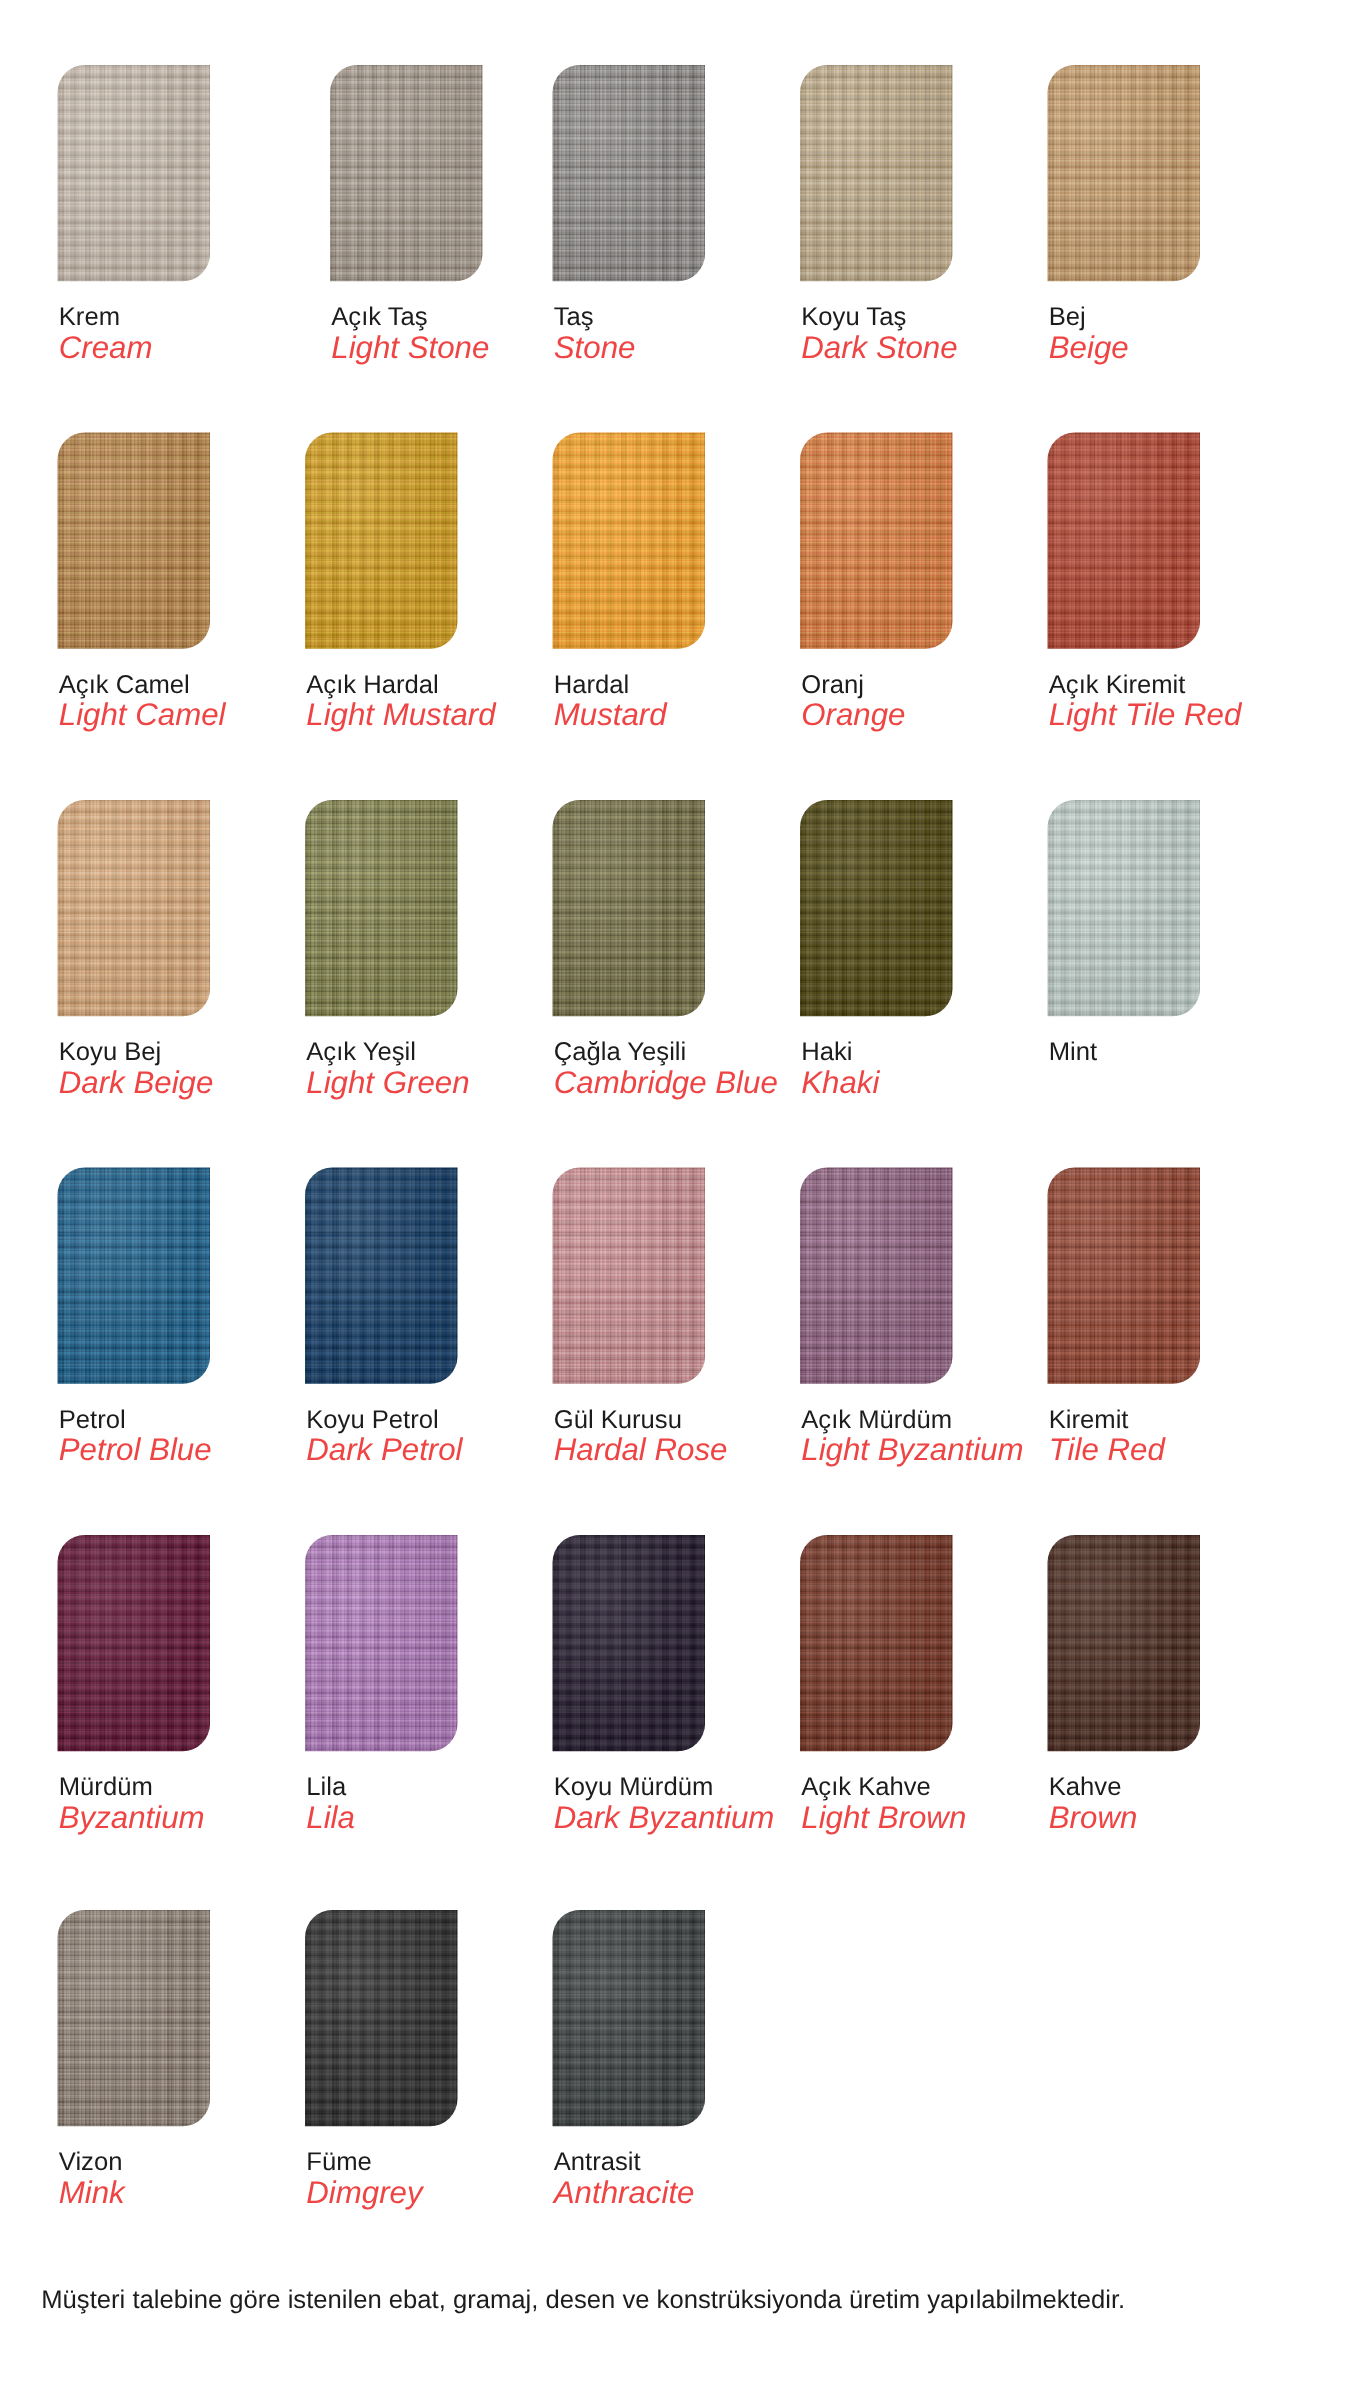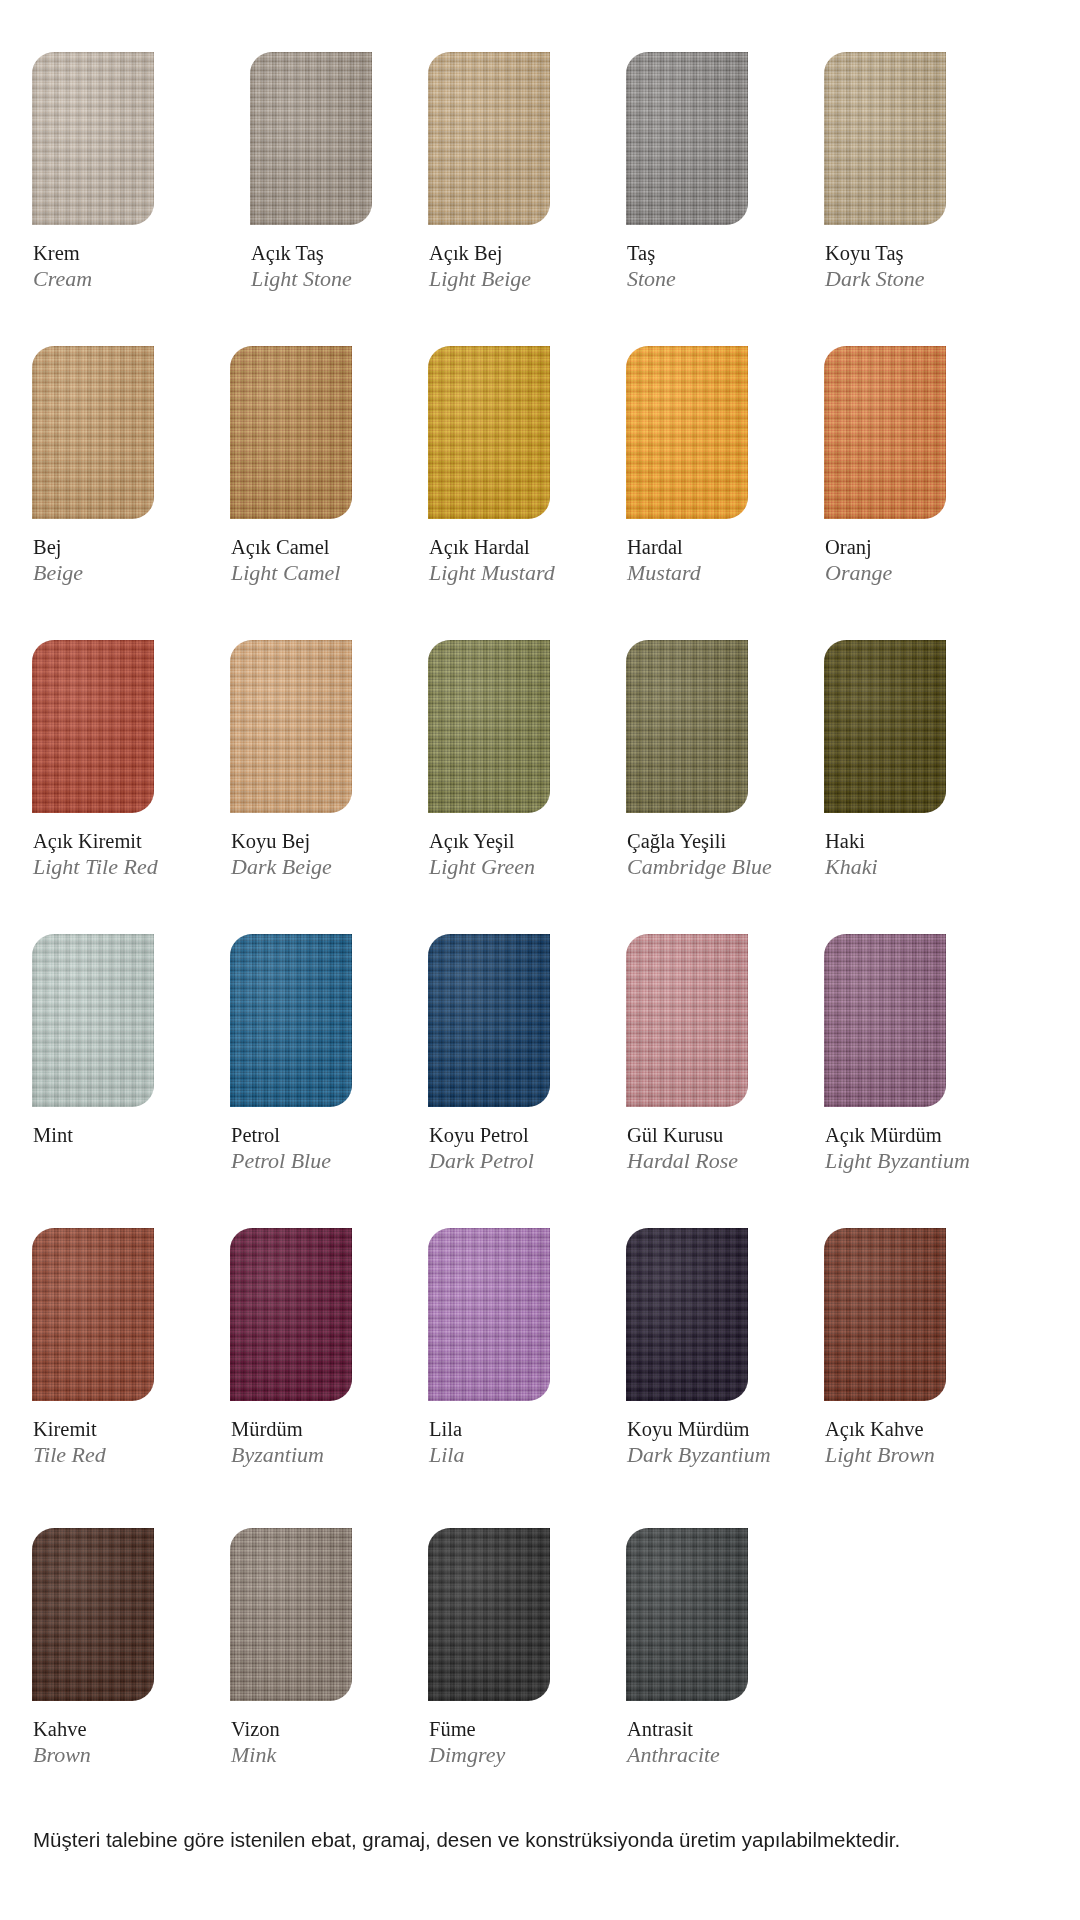--- a/index.html
+++ b/index.html
@@ -12,28 +12,27 @@
   }
   #page {
     position: relative;
     width: 1080px;
     height: 1920px;
     background: #ffffff;
     overflow: hidden;
   }
   .grid {
     position: absolute;
-    left: 32px;
+    left: 46px;
     top: 52px;
     width: 994px;
     display: grid;
     grid-template-columns: repeat(5, 161px);
     column-gap: 37px;
     row-gap: 0px;
-    font-family: Liberation Serif, serif;
   }
   .cell {
     width: 161px;
   }
   .swatch-wrap {
     width: 122px;
     height: 173px;
     position: relative;
   }
   .swatch {
@@ -93,23 +92,23 @@
     padding-left: 1px;
   }
   .label-tr {
     font-size: 20.5px;
     line-height: 25px;
     color: #1c1c1c;
     font-weight: 400;
     white-space: nowrap;
   }
   .label-en {
-    font-size: 22px;
+    font-size: 25px;
     line-height: 25px;
-    color: #737373;
+    color: #ef4444;
     font-style: italic;
     font-weight: 400;
     white-space: nowrap;
   }
   .footer {
     position: absolute;
     left: 33px;
     bottom: 66px;
     font-size: 20.5px;
     color: #1c1c1c;
@@ -136,29 +135,20 @@
         <div class="swatch-wrap">
           <div class="swatch" style="background-color: rgb(163, 151, 138);"></div>
         </div>
         <div class="labels">
           <div class="label-tr">Açık Taş</div>
           <div class="label-en">Light Stone</div>
         </div>
       </div>
       <div class="cell" style="margin-bottom: 55px;">
         <div class="swatch-wrap">
-          <div class="swatch" style="background-color: rgb(197, 169, 129);"></div>
-        </div>
-        <div class="labels">
-          <div class="label-tr">Açık Bej</div>
-          <div class="label-en">Light Beige</div>
-        </div>
-      </div>
-      <div class="cell" style="margin-bottom: 55px;">
-        <div class="swatch-wrap">
           <div class="swatch" style="background-color: rgb(139, 136, 134);"></div>
         </div>
         <div class="labels">
           <div class="label-tr">Taş</div>
           <div class="label-en">Stone</div>
         </div>
       </div>
       <div class="cell" style="margin-bottom: 55px;">
         <div class="swatch-wrap">
           <div class="swatch" style="background-color: rgb(189, 169, 135);"></div>

